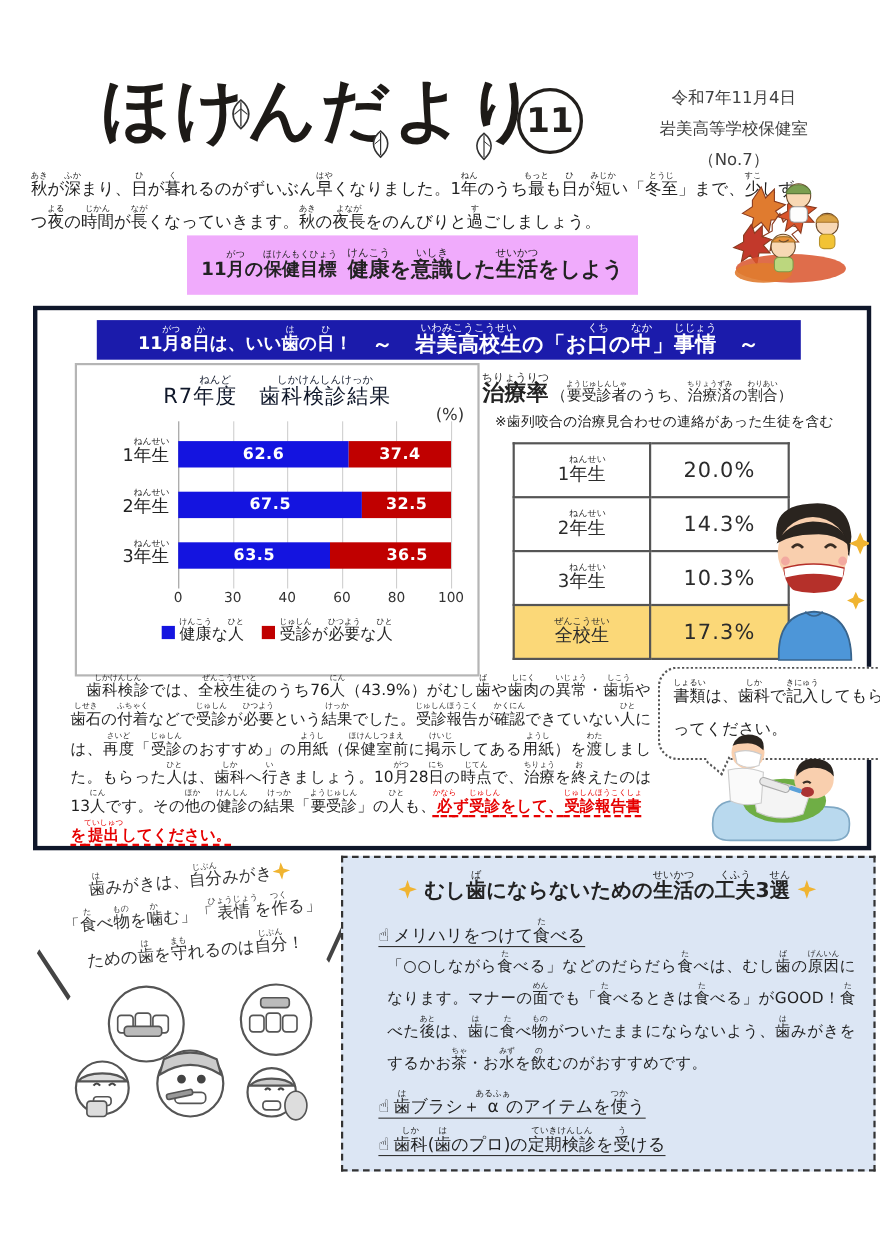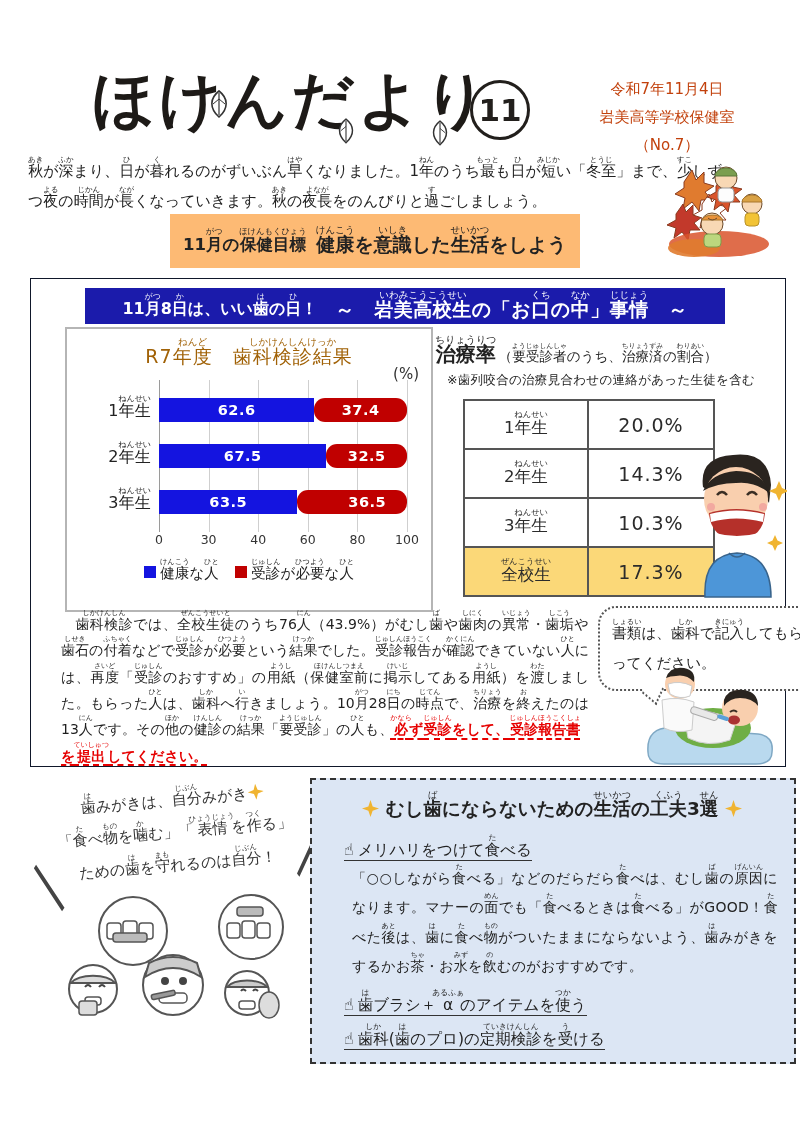--- a/index.html
+++ b/index.html
@@ -5,54 +5,54 @@
   html,body{margin:0;padding:0;background:#fff;}
   body{font-family:"DejaVu Sans","Liberation Sans",sans-serif;color:#2b2b2b;}
   .page{position:relative;width:800px;height:1131px;margin:0 auto;background:#fff;overflow:hidden;}
   ruby{ruby-align:center;}
   rt{font-size:0.5em;letter-spacing:0;font-weight:normal;line-height:1;}
 
   
   .masthead-title{position:absolute;left:92px;top:58px;font-size:62px;font-weight:900;letter-spacing:3px;color:#1d1a17;}
   .issue-circle{position:absolute;left:470px;top:80px;width:54px;height:54px;border:3px solid #221f1c;border-radius:50%;
     display:flex;align-items:center;justify-content:center;font-size:31px;font-weight:900;color:#221f1c;}
-  .masthead-info{position:absolute;left:578px;top:76px;width:178px;text-align:center;font-size:15px;line-height:1.85;color:#c2410c;}
+  .masthead-info{position:absolute;left:578px;top:76px;width:178px;text-align:center;font-size:15px;line-height:1.85;color:#404040;}
   .title-leaf{position:absolute;}
 
   
   .intro{position:absolute;left:28px;top:156px;width:740px;font-size:15px;line-height:1.9;color:#222;}
   .autumn-illust{position:absolute;left:664px;top:152px;}
 
   
-  .goal-banner{position:absolute;left:170px;top:214px;width:410px;height:54px;background:#fdba74;
+  .goal-banner{position:absolute;left:170px;top:214px;width:410px;height:54px;background:#f0abfc;
     display:flex;align-items:center;justify-content:center;gap:9px;}
   .goal-label{font-size:16.5px;font-weight:bold;color:#222;}
   .goal-text{font-size:19px;font-weight:bold;color:#222;}
 
   
-  .outer-box{position:absolute;left:30px;top:278px;width:754px;height:487px;border:1px solid #0f172a;background:#fff;}
+  .outer-box{position:absolute;left:30px;top:278px;width:754px;height:487px;border:4px solid #0f172a;background:#fff;}
   .section-banner{position:absolute;left:54px;top:9px;width:640px;height:36px;background:#1b1bab;color:#fff;
     display:flex;align-items:center;justify-content:center;gap:18px;}
   .section-banner .part1{font-size:16px;font-weight:bold;}
   .section-banner .part2{font-size:19px;font-weight:bold;letter-spacing:0.5px;}
 
   
   .chart-panel{position:absolute;left:34px;top:48px;width:364px;height:281px;border:2px solid #b5b5b5;background:#fff;}
-  .chart-title{text-align:center;margin-top:8px;font-size:19px;letter-spacing:1px;color:#a16207;}
+  .chart-title{text-align:center;margin-top:8px;font-size:19px;letter-spacing:1px;color:#0f172a;}
   .chart-pct{position:absolute;right:12px;top:36px;font-size:15px;color:#333;}
   .plot{position:relative;margin:18px 0 0 92px;width:248px;}
   .grids{position:absolute;left:0;top:-8px;width:100%;height:152px;}
   .gridline{position:absolute;top:0;bottom:0;width:1px;background:#cfcfcf;}
   .gridline.zero{background:#9a9a9a;}
   .bar-row{position:relative;height:46px;}
   .bar-cat{position:absolute;left:-90px;width:82px;top:6px;text-align:right;font-size:16px;color:#222;}
   .bar-track{position:absolute;left:0;right:0;top:10px;height:24px;display:flex;}
   .seg{height:100%;display:flex;align-items:center;justify-content:center;}
   .seg-blue{background:#1414e0;}
-  .seg-red{background:#c00000;border-radius:11px;}
+  .seg-red{background:#c00000;}
   .seg-label{color:#fff;font-size:14.5px;font-weight:bold;letter-spacing:0.5px;}
   .axis{position:relative;height:16px;margin:6px 0 0 92px;width:248px;}
   .axis span{position:absolute;transform:translateX(-50%);font-size:12.5px;color:#333;}
   .legend{margin-top:10px;display:flex;justify-content:center;gap:16px;font-size:14.5px;color:#222;}
   .legend .sw{display:inline-block;width:12px;height:12px;margin-right:4px;}
   .sw-blue{background:#1414e0;} .sw-red{background:#c00000;}
 
   
   .treatment{position:absolute;left:404px;top:56px;width:336px;}
   .treat-title-row{display:flex;align-items:baseline;gap:2px;white-space:nowrap;}

